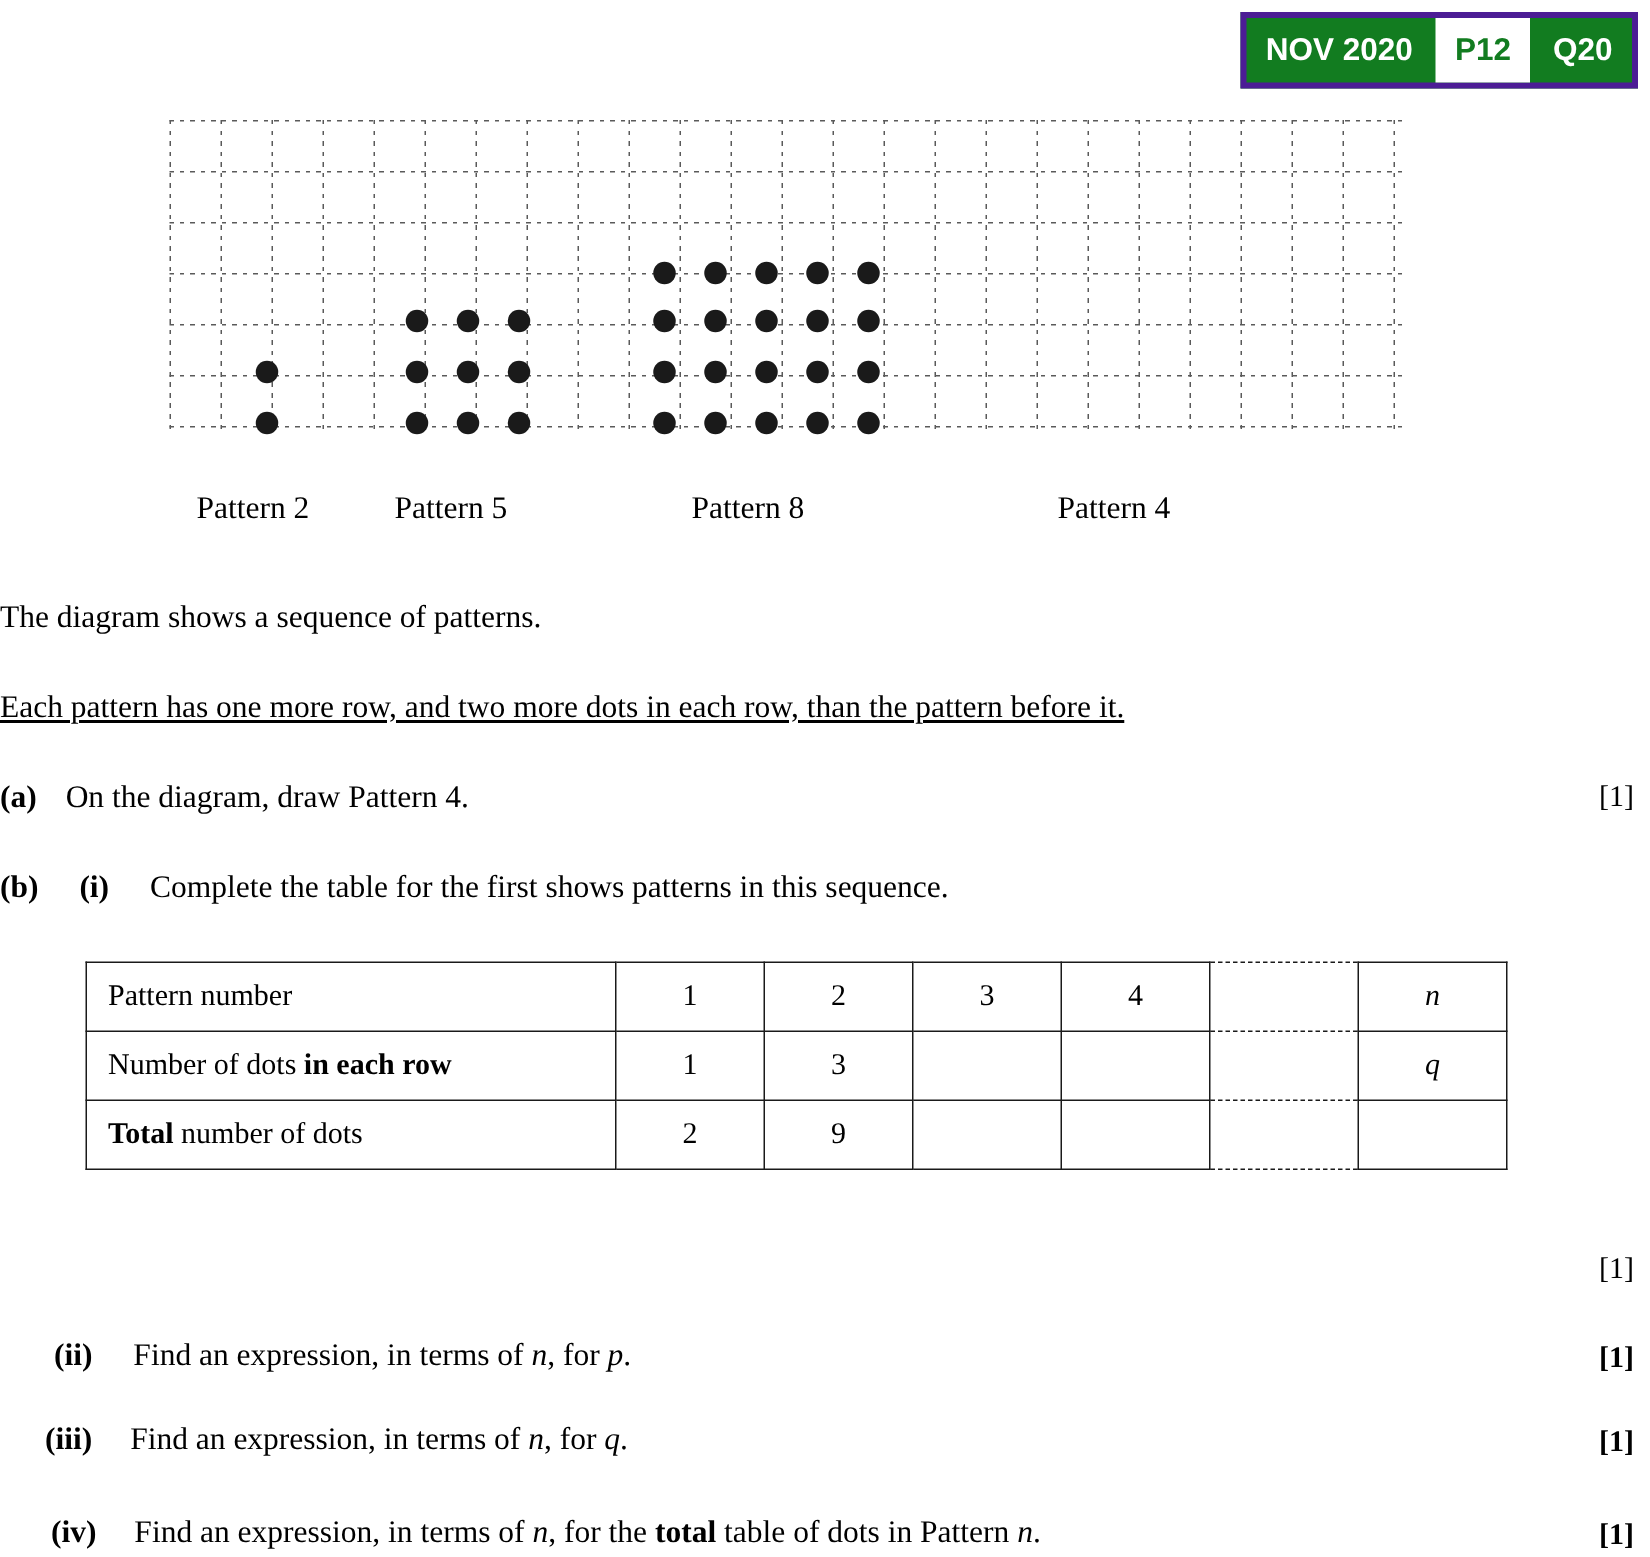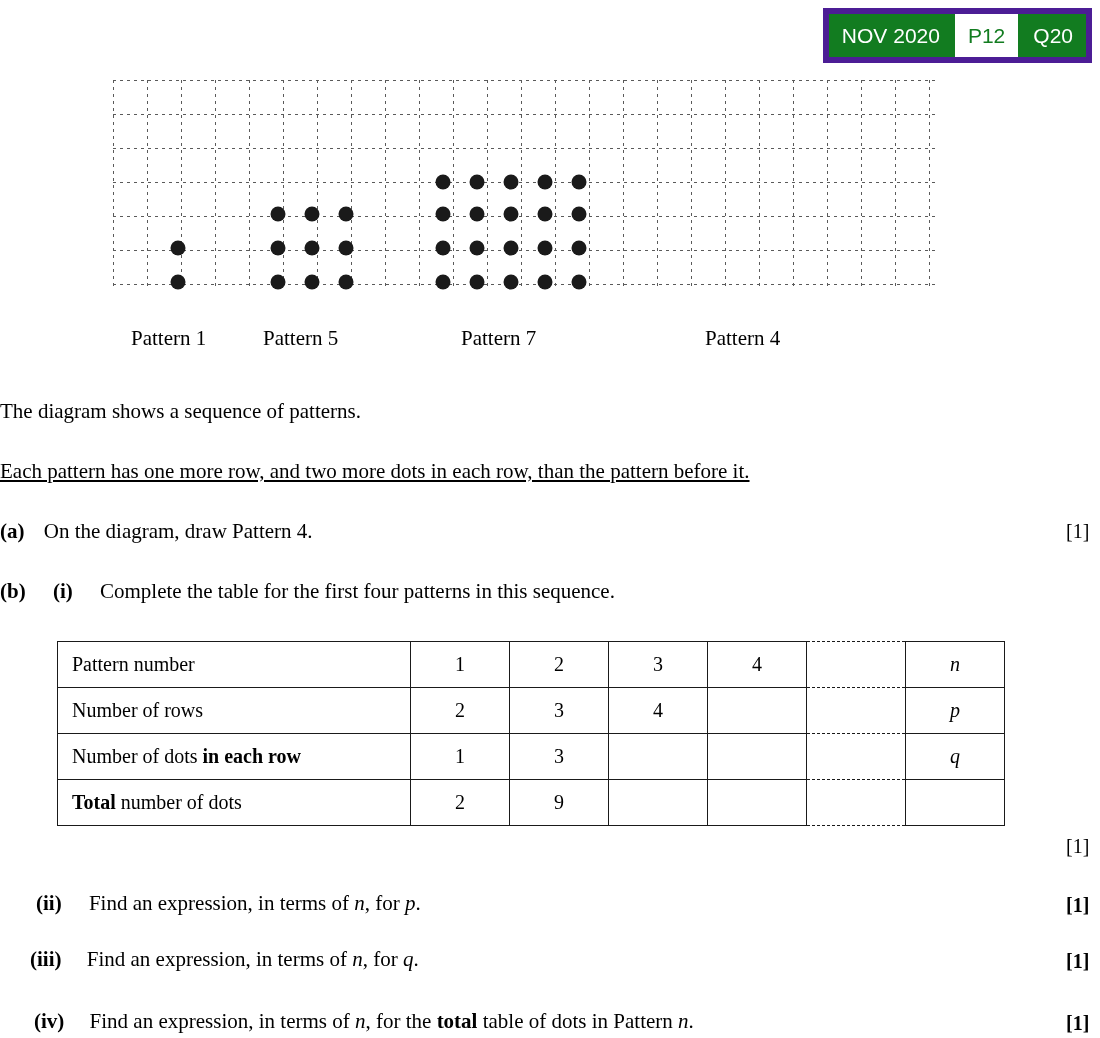--- a/index.html
+++ b/index.html
@@ -17,23 +17,23 @@
   }
 
   
   .badge-wrap {
     position: absolute;
     top: 8px;
     right: 8px;
     display: flex;
     align-items: stretch;
     background: #127C20;
-    border: 6px solid #4c1d95;
+    border: 4px solid #4c1d95;
     font-family: "Liberation Sans", sans-serif;
-    font-weight: normal;
+    font-weight: bold;
     font-size: 21px;
     line-height: 1;
   }
   .badge-wrap > div {
     padding: 11px 13px;
     color: #ffffff;
     display: flex;
     align-items: center;
     justify-content: center;
   }
@@ -226,61 +226,52 @@
       <div class="dot" style="left: 466px; top: 168px;"></div>
       <div class="dot" style="left: 330px; top: 202px;"></div>
       <div class="dot" style="left: 364px; top: 202px;"></div>
       <div class="dot" style="left: 398px; top: 202px;"></div>
       <div class="dot" style="left: 432px; top: 202px;"></div>
       <div class="dot" style="left: 466px; top: 202px;"></div>
     </div>
 </div>
 
 <div class="pattern-labels" id="pattern-label-row">
-    <span style="left: 18px;">Pattern 1</span>
+    <span style="left: 18px;">Pattern 2</span>
     <span style="left: 150px;">Pattern 5</span>
-    <span style="left: 348px;">Pattern 7</span>
+    <span style="left: 348px;">Pattern 8</span>
     <span style="left: 592px;">Pattern 4</span>
   </div>
 
 <div class="para" style="left:0px; top:398px;">The diagram shows a sequence of patterns.</div>
 <div class="para" style="left:0px; top:458px;text-decoration:underline;">Each pattern has one more row, and two more dots in each row, than the pattern before it.</div>
 
 <div class="q-row" style="left:0px; top:518px;">
   <span class="lbl">(a)</span>
   <span style="margin-left:14px;margin-top:44px;">On the diagram, draw Pattern 4.</span>
 </div>
 <div class="marks" style="left:1066px; top:520px;">[1]</div>
 
 <div class="q-row" style="left:0px; top:578px;">
   <span class="lbl">(b)</span>
   <span class="lbl" style="margin-left:22px;">(i)</span>
-  <span style="margin-left:22px;">Complete the table for the first four patterns in this sequence.</span>
+  <span style="margin-left:22px;">Complete the table for the first shows patterns in this sequence.</span>
 </div>
 
 <div class="tbl-wrap">
   <table class="seq">
     <tbody id="seq-body">
         <tr>
           <td class="head"><span>Pattern number</span></td>
           <td class="val">1</td>
           <td class="val">2</td>
           <td class="val">3</td>
           <td class="val">4</td>
           <td class="dotcol"></td>
           <td class="sym">n</td>
-        </tr>
-        <tr>
-          <td class="head"><span>Number of rows</span></td>
-          <td class="val">2</td>
-          <td class="val">3</td>
-          <td class="val">4</td>
-          <td class="val"></td>
-          <td class="dotcol"></td>
-          <td class="sym">p</td>
         </tr>
         <tr>
           <td class="head"><span>Number of dots </span><strong>in each row</strong></td>
           <td class="val">1</td>
           <td class="val">3</td>
           <td class="val"></td>
           <td class="val"></td>
           <td class="dotcol"></td>
           <td class="sym">q</td>
         </tr>

